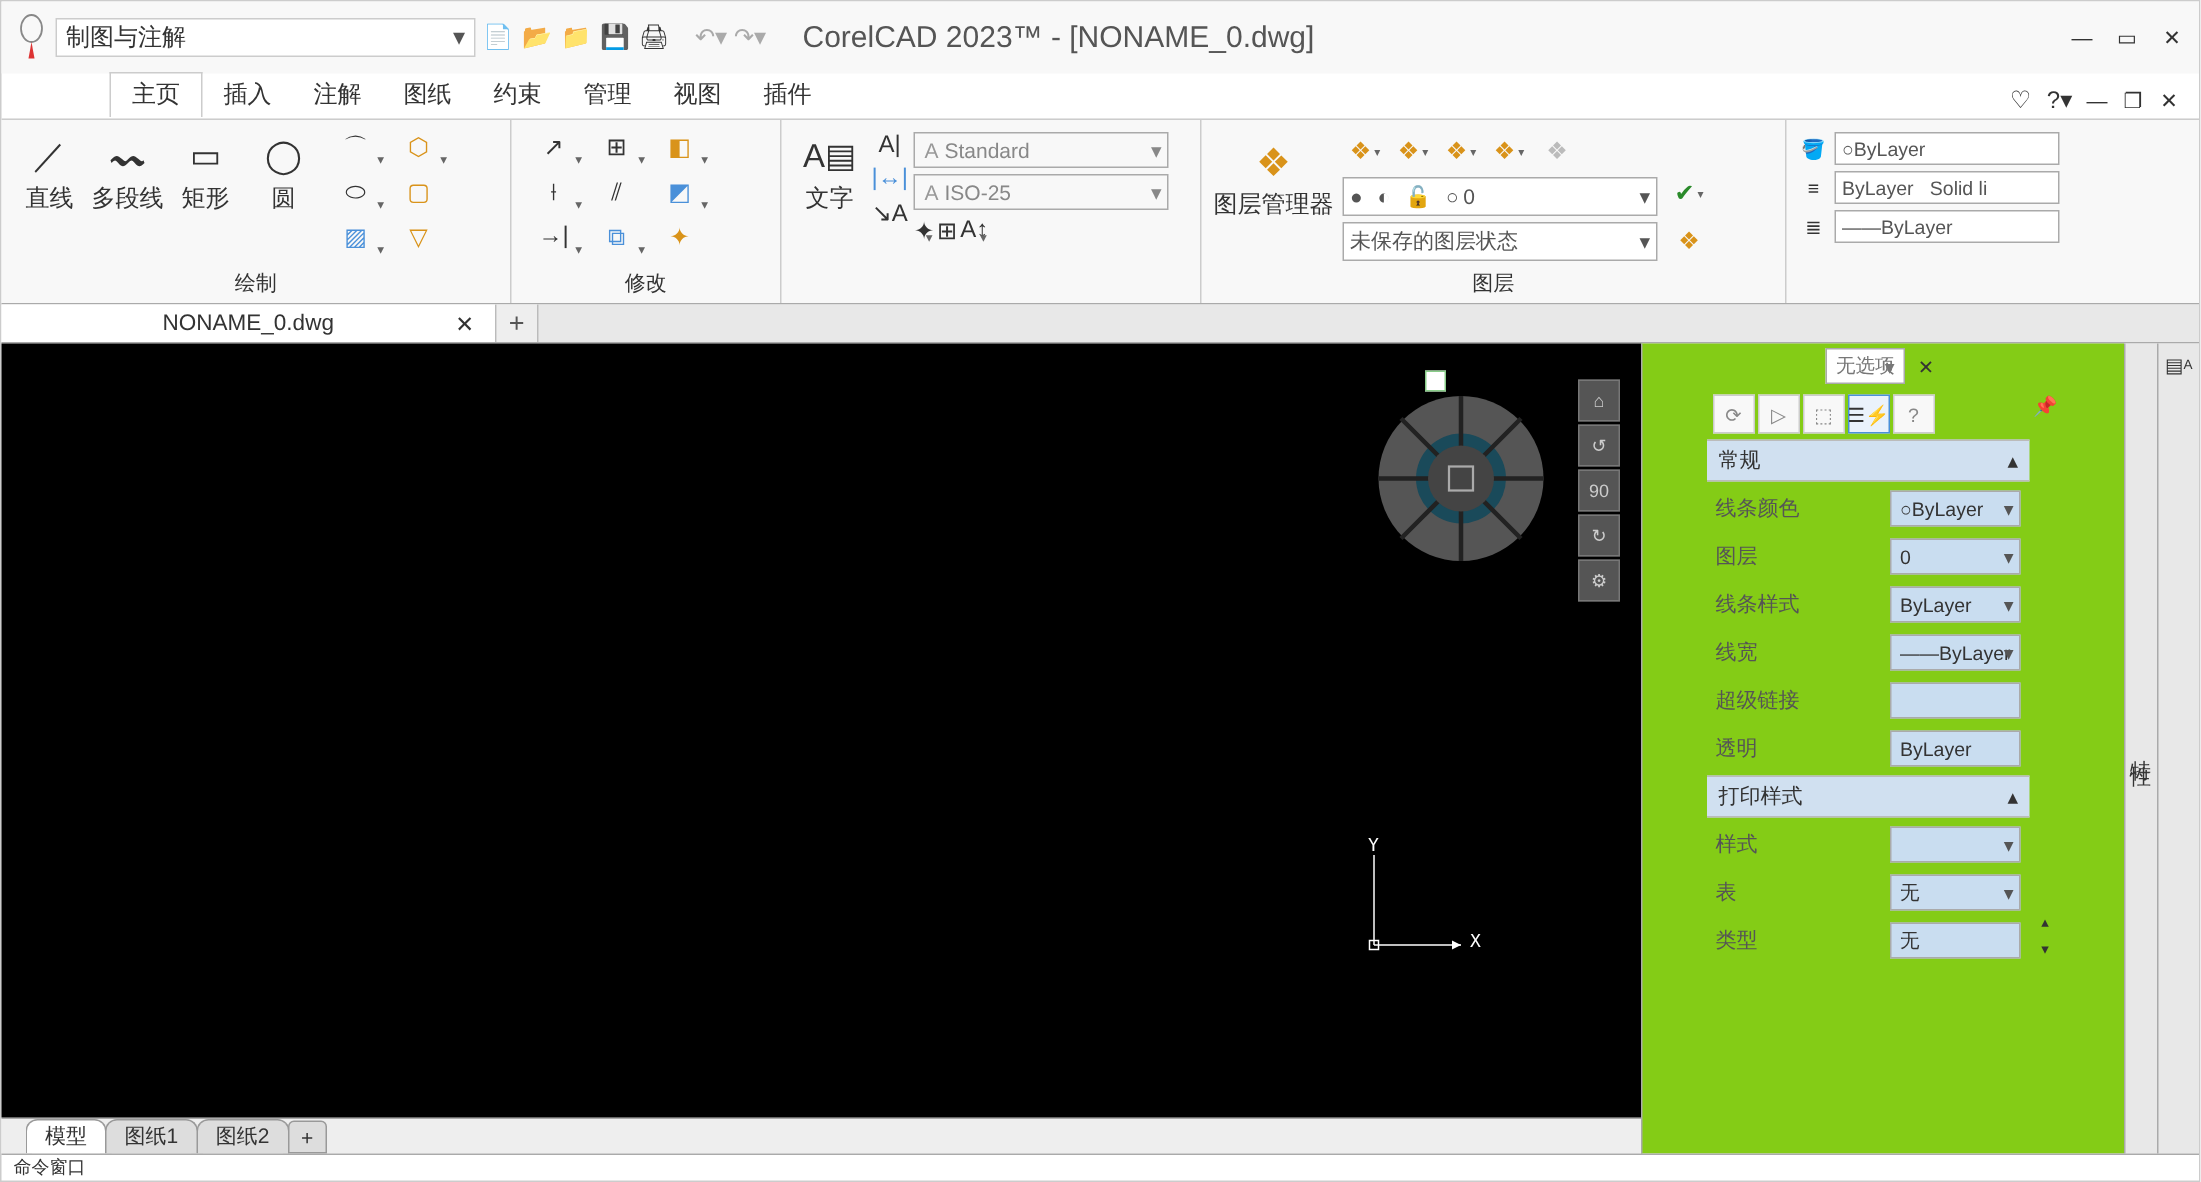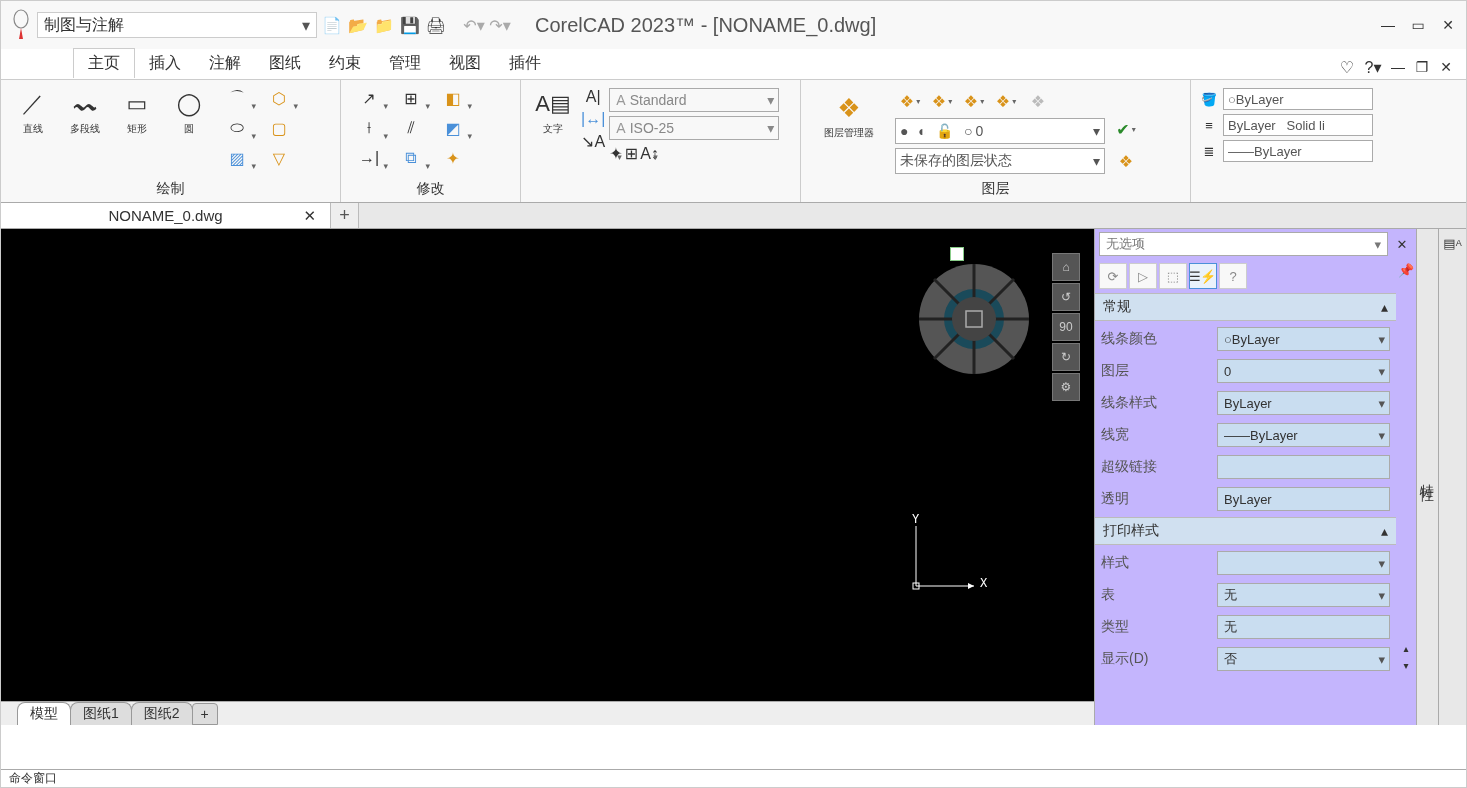--- a/index.html
+++ b/index.html
@@ -23,21 +23,21 @@
 .ribbon-tab.active { background: #fff; border: 1px solid #ccc; border-bottom: none; }
 .ribbon-right { margin-left: auto; display: flex; gap: 4px; padding-right: 10px; align-items: center; }
 
 
 .ribbon-body { height: 124px; border-top: 1px solid #ccc; border-bottom: 1px solid #aaa; background: #f8f8f8; display: flex; }
 .ribbon-panel { border-right: 1px solid #ccc; display: flex; flex-direction: column; padding: 4px 8px 0; }
 .panel-content { flex: 1; display: flex; align-items: flex-start; gap: 4px; }
 .panel-label { text-align: center; font-size: 14px; padding: 2px 0 4px; color: #333; }
 .big-tool { display: flex; flex-direction: column; align-items: center; width: 48px; gap: 2px; padding-top: 4px; }
 .big-tool .icon-slot { width: 32px; height: 32px; display: flex; align-items: center; justify-content: center; font-size: 22px; }
-.big-tool .tool-label { font-size: 10px; }
+.big-tool .tool-label { font-size: 16px; }
 .small-tool-grid { display: grid; grid-template-columns: repeat(2, 40px); grid-auto-rows: 28px; gap: 2px; }
 .small-tool-grid3 { display: grid; grid-template-columns: repeat(3, 40px); grid-auto-rows: 28px; gap: 2px; }
 .small-tool { display: flex; align-items: center; justify-content: center; font-size: 16px; cursor: pointer; position: relative; }
 .small-tool.dd::after { content: "▾"; font-size: 9px; position: absolute; right: 1px; bottom: 1px; color: #666; }
 
 .layer-panel-content { display: flex; gap: 6px; align-items: flex-start; padding-top: 4px; }
 .layer-combos { display: flex; flex-direction: column; gap: 4px; }
 .layer-combo { width: 210px; height: 26px; border: 1px solid #aaa; background: #fff; display: flex; align-items: center; padding: 0 4px; font-size: 14px; position: relative; color: #555; }
 .layer-combo::after { content: "▾"; position: absolute; right: 4px; color: #555; }
 .layer-icons-row { display: flex; gap: 2px; }
@@ -63,21 +63,21 @@
 
 .main-area { flex: 1; display: flex; min-height: 0; }
 .viewport-col { flex: 1; display: flex; flex-direction: column; min-width: 0; }
 .viewport { flex: 1; background: #000; position: relative; }
 .sheet-tabs { height: 24px; background: #eee; border-top: 1px solid #aaa; display: flex; align-items: center; padding-left: 16px; font-size: 14px; }
 .sheet-tab { padding: 2px 12px; border: 1px solid #999; border-bottom: none; background: #fff; margin-right: -1px; border-radius: 8px 8px 0 0; cursor: pointer; }
 .sheet-tab:not(.active) { background: #ddd; }
 .sheet-add { padding: 2px 8px; cursor: pointer; border: 1px solid #999; background: #ddd; border-radius: 4px 4px 0 0; }
 
 
-.props-panel { width: 322px; background: #c4b5fd; border-left: 1px solid #aaa; display: flex; flex-direction: column; }
+.props-panel { width: 322px; background: #84cc16; border-left: 1px solid #aaa; display: flex; flex-direction: column; align-items: center; }
 .props-header { height: 30px; display: flex; align-items: center; padding: 2px 4px; gap: 4px; }
 .props-combo { flex: 1; height: 24px; border: 1px solid #aaa; background: #fff; display: flex; align-items: center; padding: 0 6px; color: #777; position: relative; }
 .props-combo::after { content: "▾"; position: absolute; right: 6px; }
 .props-close { width: 20px; cursor: pointer; text-align: center; }
 .props-toolbar { display: flex; gap: 2px; padding: 4px; }
 .props-tool { width: 28px; height: 26px; border: 1px solid #ccc; background: #f8f8f8; display: flex; align-items: center; justify-content: center; cursor: pointer; color: #888; }
 .props-tool.active { border-color: #4a90d9; background: #eaf2fb; color: #333; }
 .props-section-h { background: #d0e0f0; padding: 4px 8px; display: flex; justify-content: space-between; align-items: center; font-size: 14px; border-top: 1px solid #bbb; border-bottom: 1px solid #bbb; cursor: pointer; }
 .props-rows { padding: 2px 6px; }
 .prop-row { display: flex; align-items: center; height: 32px; gap: 6px; }
@@ -90,21 +90,21 @@
 
 .right-sidebar { width: 28px; background: #e8e8e8; border-left: 1px solid #aaa; display: flex; flex-direction: column; align-items: center; padding: 4px 0; gap: 8px; }
 .rsb-btn { width: 20px; height: 20px; display: flex; align-items: center; justify-content: center; cursor: pointer; }
 
 
 .navwheel { position: absolute; right: 60px; top: 30px; width: 120px; height: 120px; }
 .nav-stack { position: absolute; right: 14px; top: 24px; display: flex; flex-direction: column; gap: 2px; }
 .nav-btn { width: 28px; height: 28px; background: #555; border: 1px solid #777; display: flex; align-items: center; justify-content: center; color: #ccc; font-size: 12px; cursor: pointer; }
 .ucs { position: absolute; right: 110px; bottom: 100px; color: #fff; font-size: 12px; font-family: monospace; }
 
-.cmd-title { height: 18px; padding: 0 8px; font-size: 12px; color: #333; border-top: 1px solid #aaa; overflow: hidden; margin-top: 44px; }
+.cmd-title { height: 18px; padding: 0 8px; font-size: 12px; color: #333; border-top: 1px solid #aaa; overflow: hidden; }
 </style>
 </head>
 <body>
 
 <div class="window">
 
   <div class="titlebar">
     <div class="logo">
       <svg width="20" height="32" viewBox="0 0 20 32">
           <ellipse cx="10" cy="10" rx="7" ry="9" fill="none" stroke="#888" stroke-width="1.2"></ellipse>
@@ -386,24 +386,20 @@
                 <div class="prop-value dd"></div>
               </div>
         <div class="prop-row">
                 <div class="prop-label">表</div>
                 <div class="prop-value dd">无</div>
               </div>
         <div class="prop-row">
                 <div class="prop-label">类型</div>
                 <div class="prop-value">无</div>
               </div>
-        <div class="prop-row">
-                <div class="prop-label">显示(D)</div>
-                <div class="prop-value dd">否</div>
-              </div>
       </div>
       </div>
       <div style="width:20px;display:flex;flex-direction:column;align-items:center;padding-top:4px;gap:6px">
         <div>📌</div>
         <div style="flex:1"></div>
         <div style="font-size:10px">▴</div>
         <div style="font-size:10px;margin-bottom:6px">▾</div>
       </div>
       </div>
     </div>

